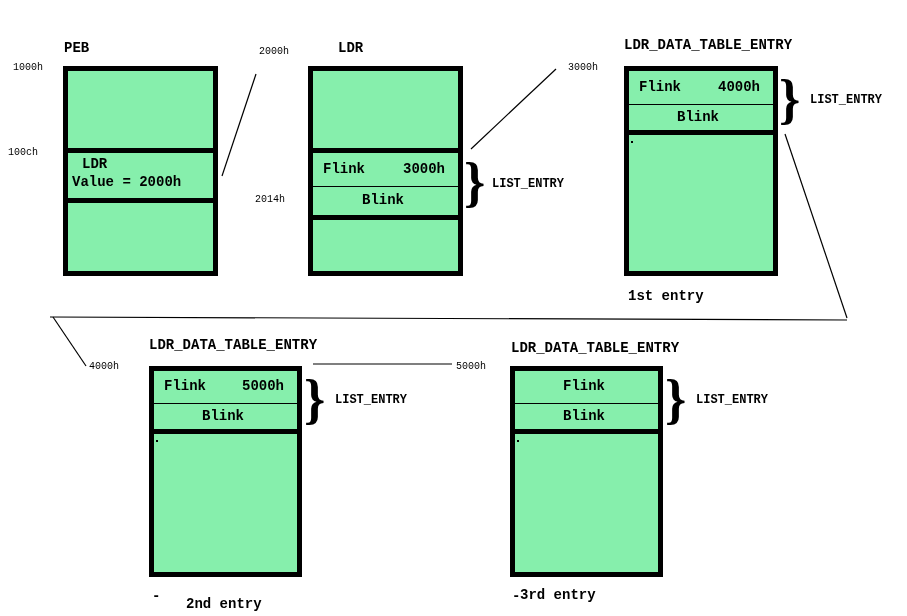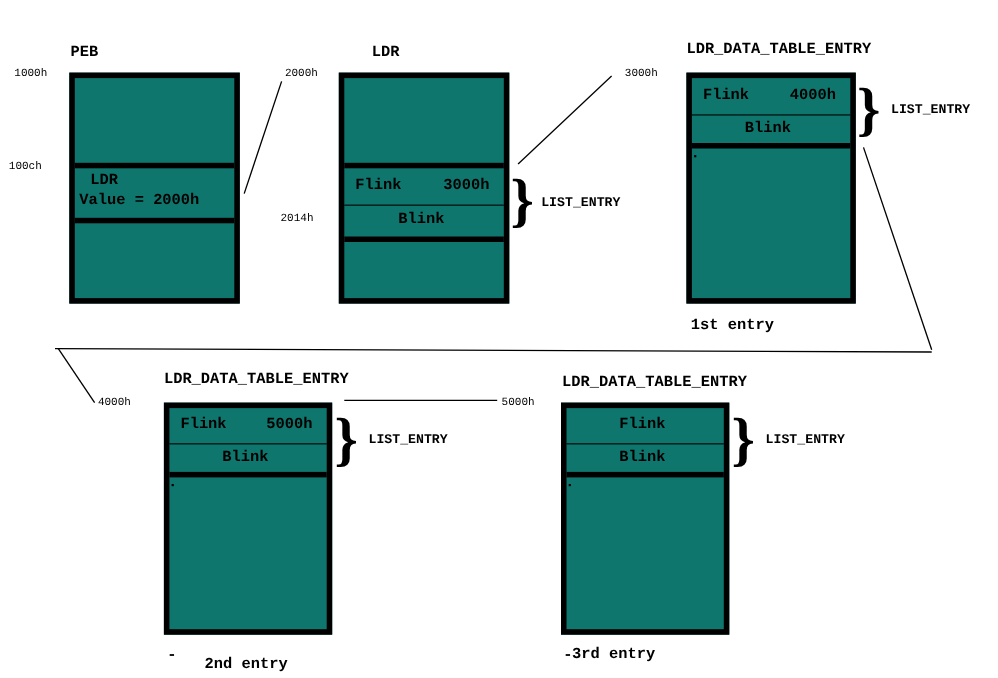--- a/index.html
+++ b/index.html
@@ -13,21 +13,21 @@
     height: 616px;
     background: #ffffff;
     font-family: "Liberation Mono", "DejaVu Sans Mono", monospace;
     overflow: hidden;
   }
   
   .struct-box {
     position: absolute;
     box-sizing: border-box;
     border: 5px solid #000000;
-    background: #0f766e;
+    background: #86efac;
     padding-left: 36px;
   }
   .seg-div-thick {
     position: absolute;
     background: #000000;
   }
   .seg-div-thin {
     position: absolute;
     background: #000000;
     height: 1px;
@@ -104,21 +104,21 @@
   <div class="txt addr" style="left:8px; top:145px;">100ch</div>
 
   <div class="struct-box" style="left:63px; top:66px; width:155px; height:210px;">
     <div class="seg-div-thick" style="left:0px; top:77px; width:145px; height:5px;"></div>
     <div class="seg-div-thick" style="left:0px; top:127px; width:145px; height:5px;"></div>
     <div class="txt field" style="left:14px; top:85px;">LDR</div>
     <div class="txt field" style="left:4px; top:103px;">Value = 2000h</div>
   </div>
 
   <div class="txt title" style="left:338px; top:40px;">LDR</div>
-  <div class="txt addr" style="left:259px; top:60px;">2000h</div>
+  <div class="txt addr" style="left:259px; top:44px;">2000h</div>
   <div class="txt addr" style="left:255px; top:145px;margin-top:47px;">2014h</div>
 
   <div class="struct-box" style="left:308px; top:66px; width:155px; height:210px;">
     <div class="seg-div-thick" style="left:0px; top:77px; width:145px; height:5px;"></div>
     <div class="seg-div-thin" style="left:0px; top:115px; width:145px;"></div>
     <div class="seg-div-thick" style="left:0px; top:144px; width:145px; height:5px;"></div>
     <div class="txt field" style="left:10px; top:90px;">Flink</div>
     <div class="txt field" style="left:90px; top:90px;">3000h</div>
     <div class="txt field" style="left:49px; top:121px;">Blink</div>
   </div>

